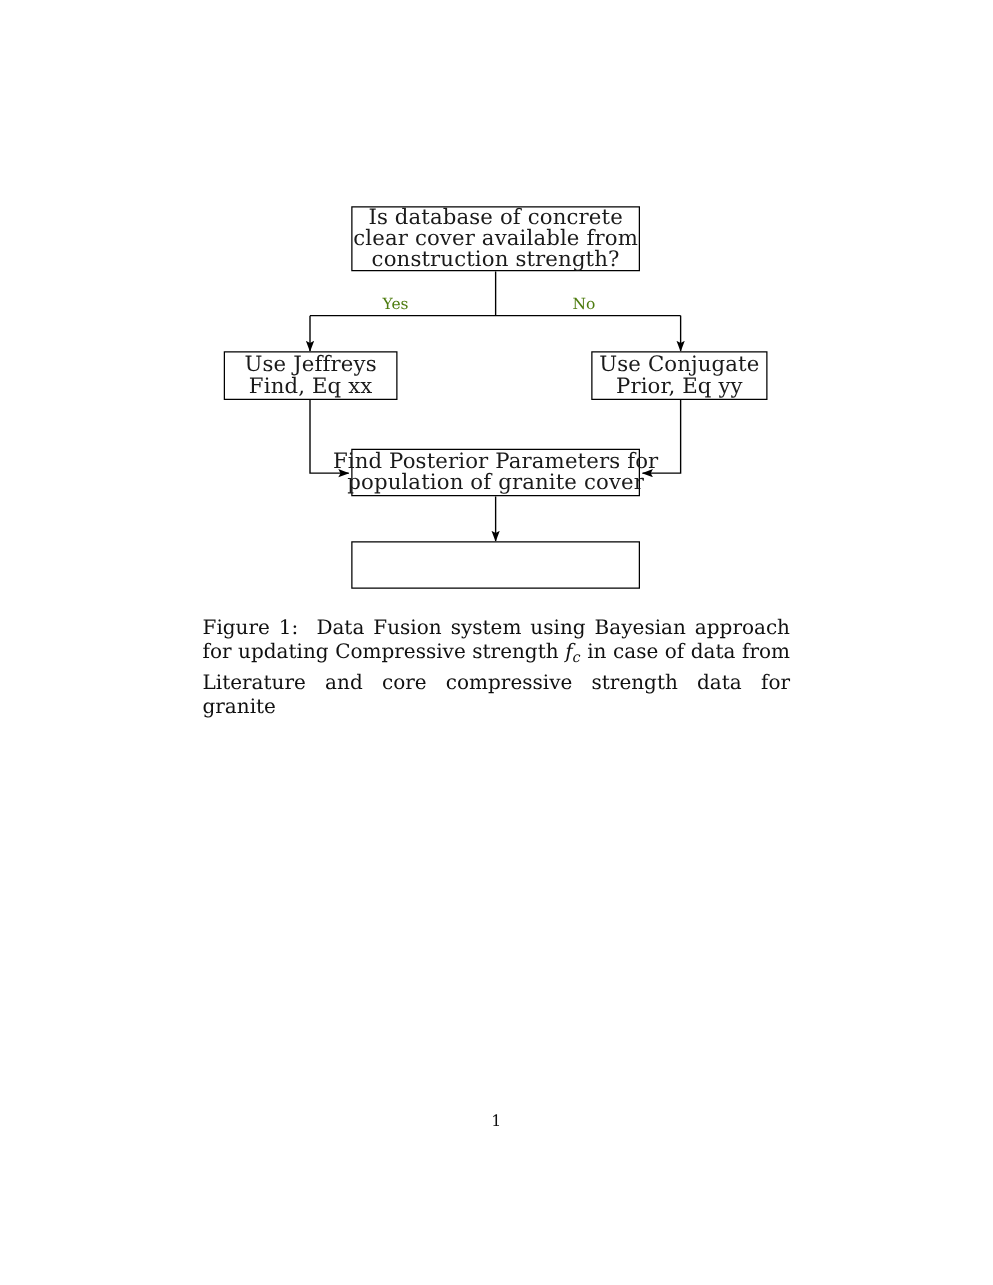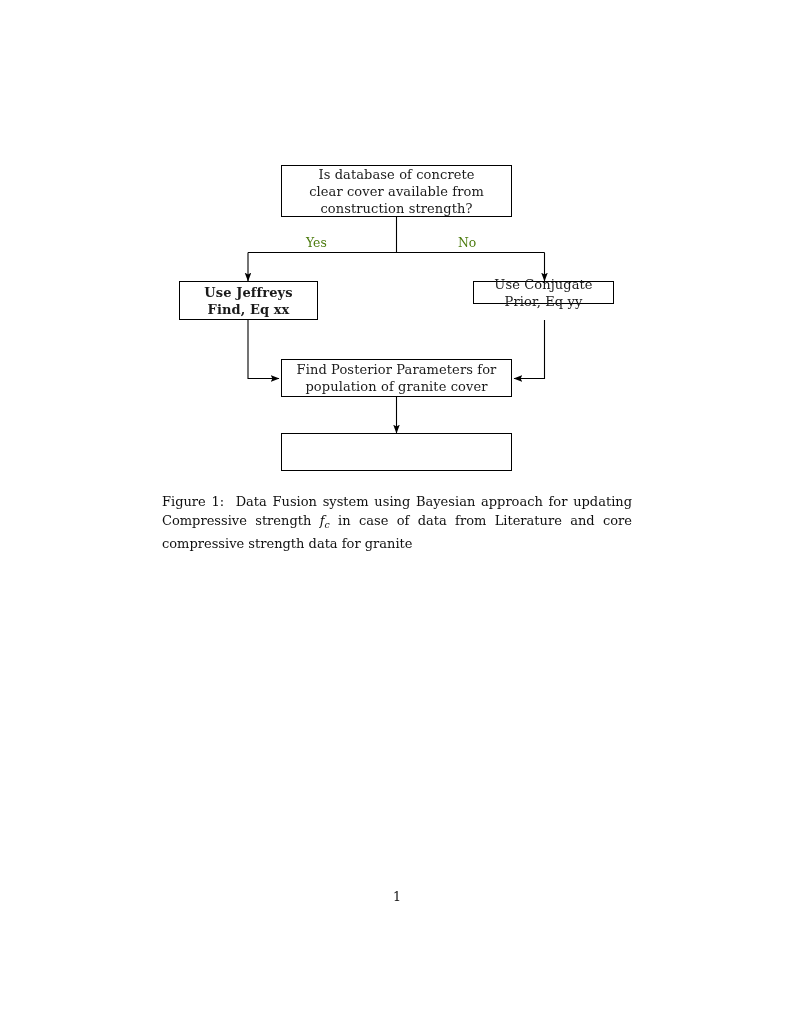--- a/index.html
+++ b/index.html
@@ -44,21 +44,21 @@
   .node {
     position: absolute;
     box-sizing: border-box;
     border: 1px solid #000000;
     background: #ffffff;
     display: flex;
     flex-direction: column;
     align-items: center;
     justify-content: center;
     text-align: center;
-    font-size: 13px;
+    font-size: 17px;
     line-height: 17px;
     letter-spacing: 0.1px;
     color: #1a1a1a;
   }
   .node .line {
     display: block;
     white-space: nowrap;
   }
 
   
@@ -66,27 +66,26 @@
     left: 281px;
     top: 165px;
     width: 231px;
     height: 52px;
   }
   #node-jeffreys {
     left: 179px;
     top: 281px;
     width: 139px;
     height: 39px;
-    font-weight: bold;
   }
   #node-conjugate {
     left: 473px;
     top: 281px;
     width: 141px;
-    height: 23px;
+    height: 39px;
   }
   #node-posterior {
     left: 281px;
     top: 359px;
     width: 231px;
     height: 38px;
   }
   #node-plot {
     left: 281px;
     top: 433px;
@@ -111,21 +110,21 @@
     left: 458px;
     top: 236px;
   }
 
   
   #caption {
     position: absolute;
     left: 162px;
     top: 492px;
     width: 470px;
-    font-size: 13px;
+    font-size: 16px;
     line-height: 19.2px;
     text-align: justify;
     color: #101010;
   }
   .mathvar {
     font-style: italic;
     font-family: "DejaVu Serif", "Liberation Serif", serif;
   }
   .mathsub {
     font-style: italic;

